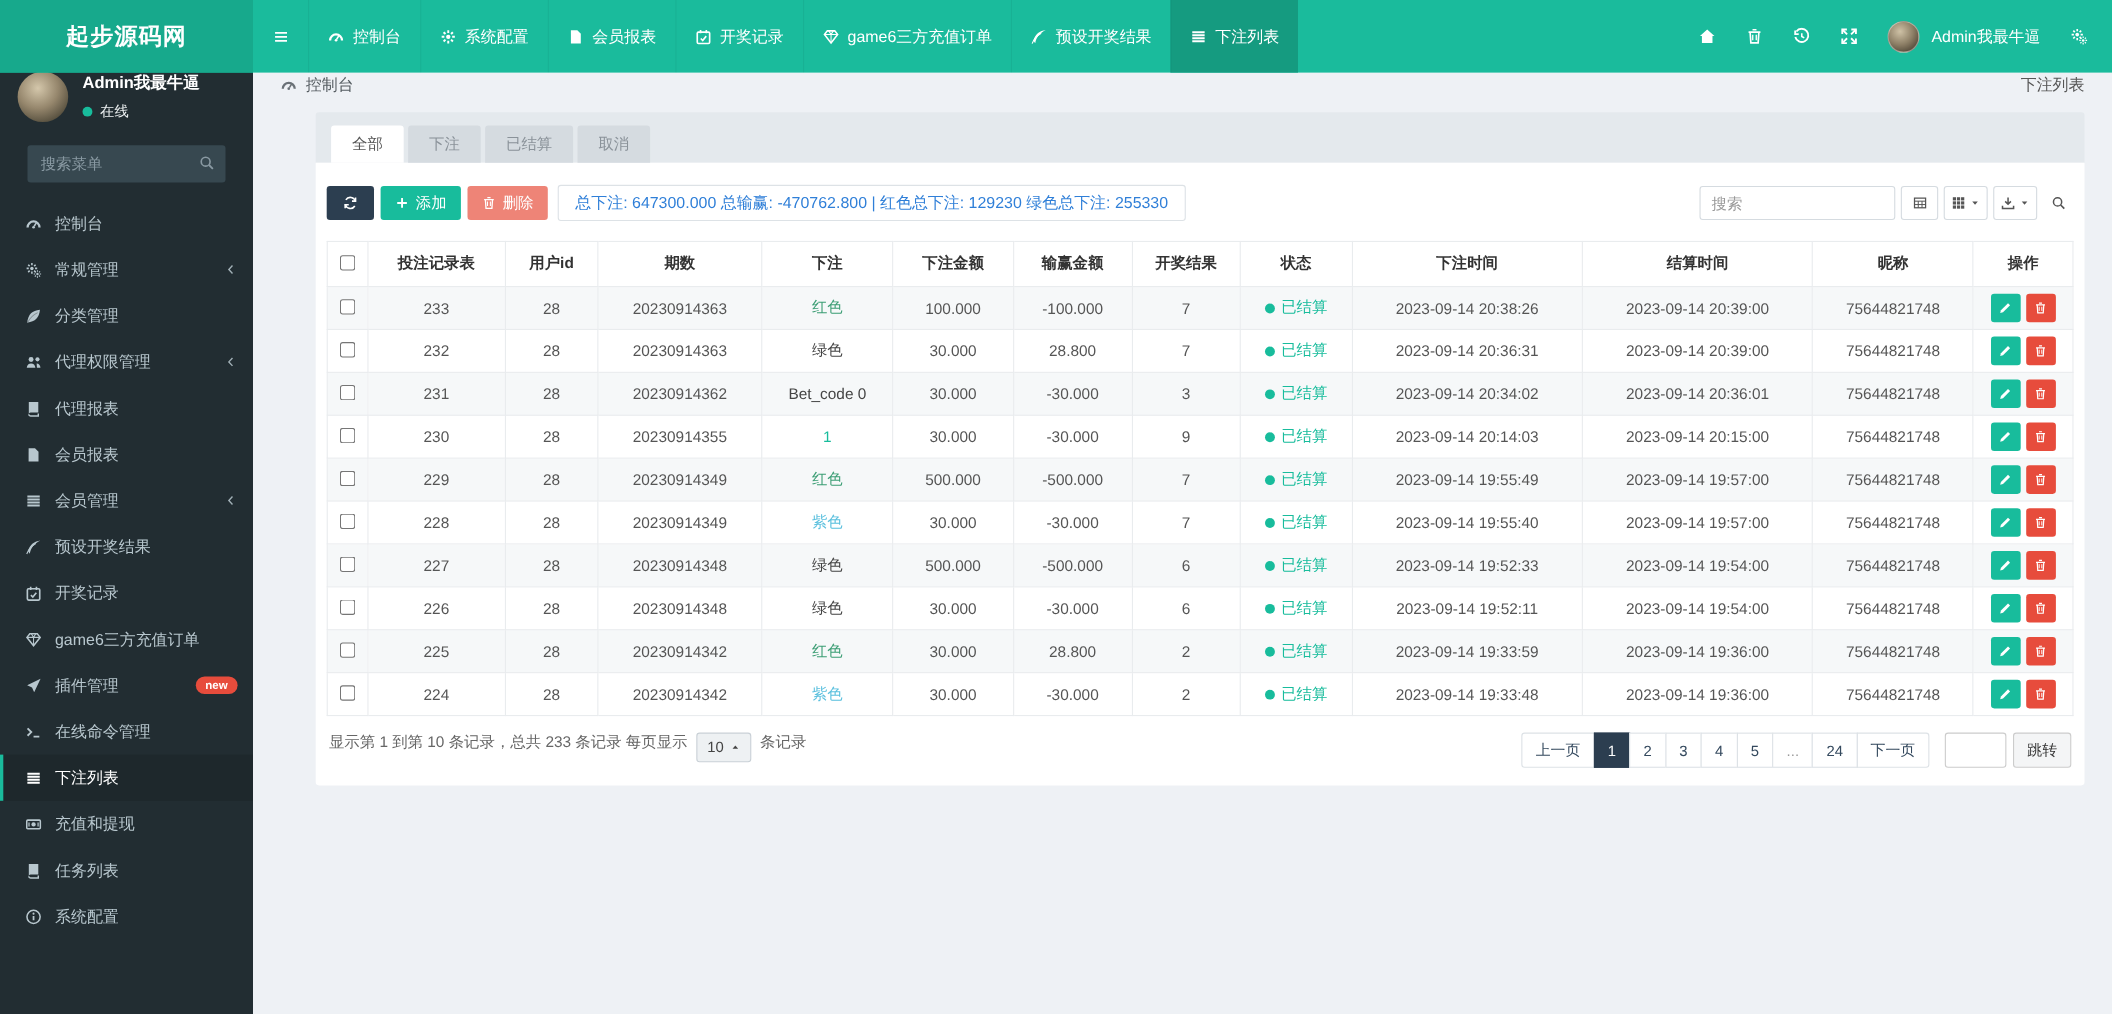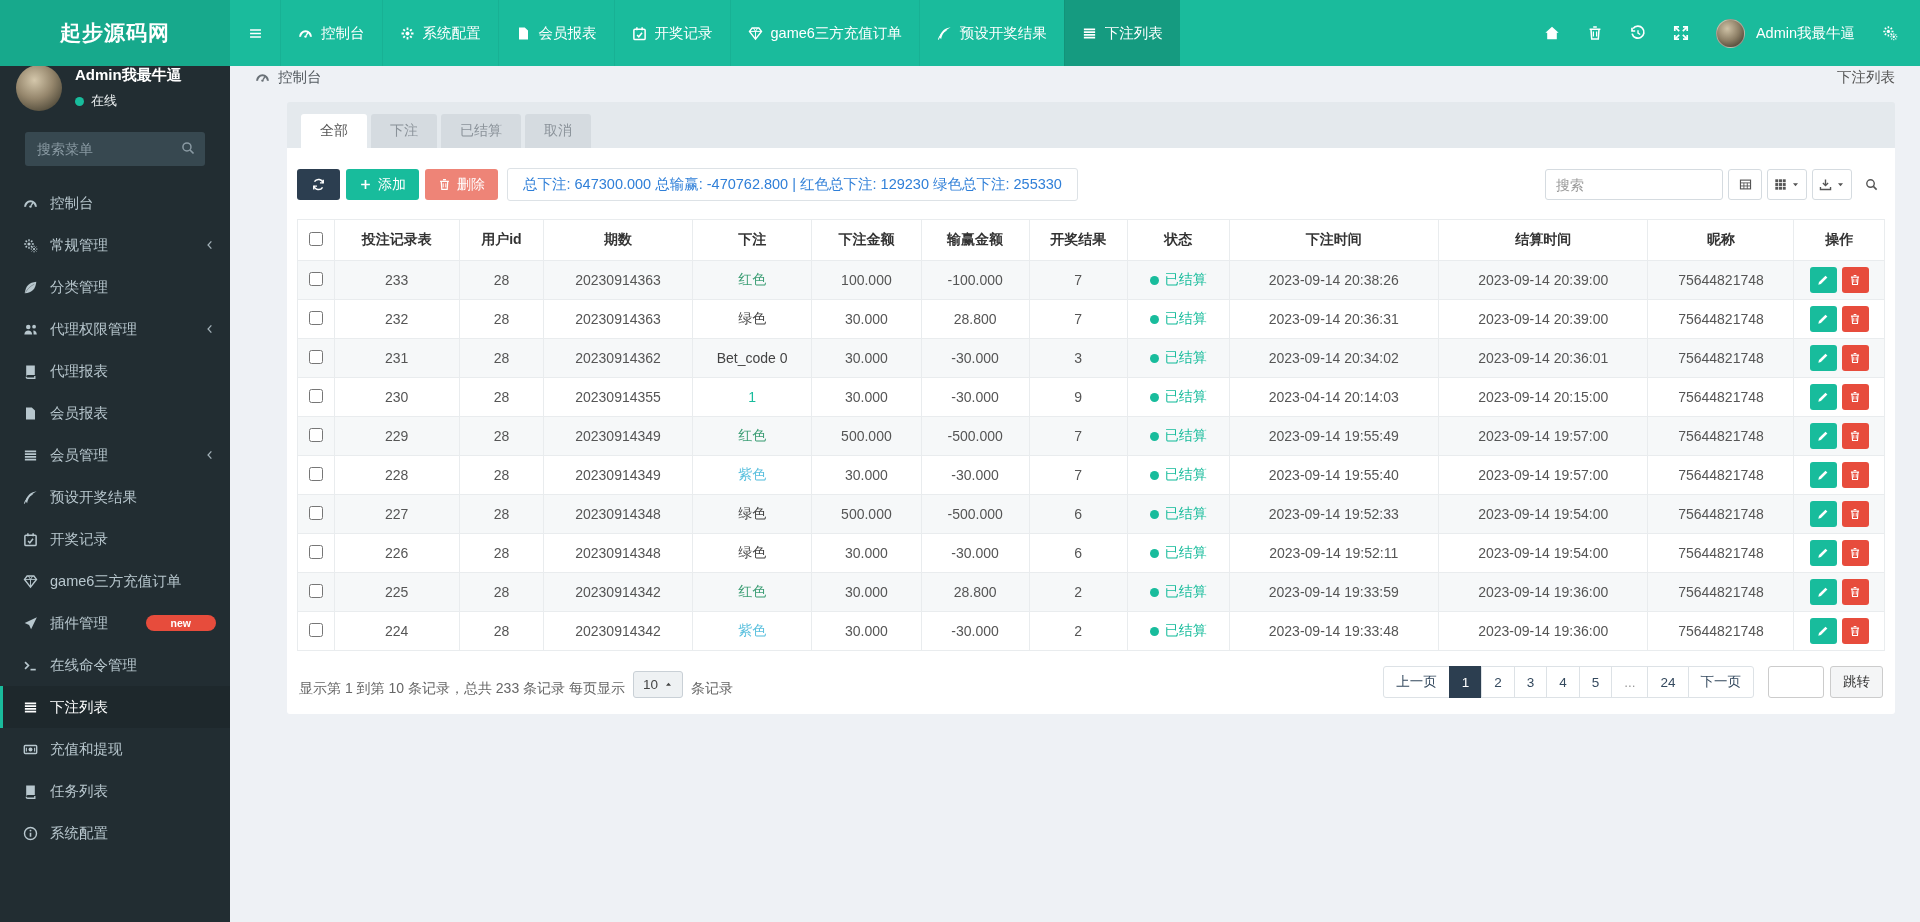--- a/index.html
+++ b/index.html
@@ -36,21 +36,21 @@
   .side-search input { width:100%; height:34px; background:#374850; border:none; border-radius:3px; color:#ccc; padding:0 32px 0 12px; font-size:14px; outline:none; }
   .side-search input::placeholder { color:#8A9AA3; }
   .side-search .s-ic { position:absolute; right:10px; top:9px; color:#8A9AA3; }
   .side-search .s-ic .ic { width:14px; height:14px; }
   .side-menu { list-style:none; }
   .side-item { display:flex; align-items:center; height:42px; padding:0 14px 0 20px; font-size:14.5px; cursor:pointer; border-left:3px solid transparent; }
   .side-item .mi { margin-right:12px; display:flex; }
   .side-item.active { background:#1E282C; color:#fff; border-left-color:#1ABB9C; }
   .side-item .arrow { margin-left:auto; display:flex; opacity:.85; }
   .side-item .arrow .ic { width:12px; height:12px; }
-  .badge-new { margin-left:auto; background:#E74C3C; color:#fff; font-size:10.5px; font-weight:bold; padding:3px 25px; border-radius:10px; line-height:1; }
+  .badge-new { margin-left:auto; background:#E74C3C; color:#fff; font-size:10.5px; font-weight:bold; padding:3px 9px; border-radius:10px; line-height:1; }
 
   
   .main { position:absolute; left:230px; top:50px; right:0; bottom:0; background:#eef1f5; }
   .content-header { display:flex; justify-content:space-between; align-items:center; padding:18px 25px 15px; color:#555; font-size:14.5px; }
   .crumb { display:flex; align-items:center; gap:8px; color:#545B60; }
   .crumb .ic { color:#6a7177; }
   .panel { margin:0 25px; border-radius:3px;padding-left:32px; }
   .tabstrip { background:#E4E9ED; display:flex; align-items:flex-end; padding:12px 14px 0; gap:4px; border-radius:3px 3px 0 0; }
   .tab { min-width:64px; text-align:center; padding:8px 19px; font-size:14px; color:#8A9299; background:#D5DBE0; border-radius:3px 3px 0 0; cursor:pointer; }
   .tab.active { background:#fff; color:#555; }
@@ -79,21 +79,21 @@
   .grid tr.striped td { background:#F6F8F9; }
   .grid input[type=checkbox] { width:14px; height:14px; cursor:pointer; }
   .status-wrap { color:#18BC9C; display:inline-flex; align-items:center; gap:6px; }
   .status-wrap .sdot-green { width:9px; height:9px; }
   .op-btn { width:27px; height:26px; border:none; border-radius:3px; color:#fff; display:inline-flex; align-items:center; justify-content:center; cursor:pointer; vertical-align:middle; }
   .op-btn .ic { width:12px; height:12px; }
   .op-edit { background:#18BC9C; margin-right:5px; }
   .op-del { background:#E74C3C; }
 
   
-  .tfoot { display:flex; align-items:flex-end; margin-top:15px; color:#666; font-size:14px; padding:0 2px; }
+  .tfoot { display:flex; align-items:flex-start; margin-top:15px; color:#666; font-size:14px; padding:0 2px; }
   .pp-select { display:inline-flex; align-items:center; gap:6px; background:#EEF1F3; border:1px solid #C9D0D6; border-radius:3px; height:27px; padding:0 9px; margin:0 8px; color:#444; font-size:13.5px; cursor:pointer; }
   .pp-select .ic { width:9px; height:9px; }
   .pager { margin-left:auto; display:flex; }
   .page-btn { min-width:33px; height:32px; padding:0 12px; display:inline-flex; align-items:center; justify-content:center; border:1px solid #DDE2E6; background:#fff; color:#34495E; font-size:13.5px; margin-left:-1px; cursor:pointer; }
   .page-btn.first { border-radius:3px 0 0 3px; margin-left:0; }
   .page-btn.last { border-radius:0 3px 3px 0; }
   .page-btn.active { background:#2C3E50; border-color:#2C3E50; color:#fff; }
   .page-btn.ellipsis { color:#999; cursor:default; }
   .jump-input { width:56px; height:32px; border:1px solid #CCC; border-radius:3px; margin-left:14px; outline:none; padding:0 6px; font-size:13.5px; }
   .jump-btn { height:32px; padding:0 12px; border:1px solid #CCC; background:#F4F5F6; border-radius:3px; margin-left:6px; font-size:13.5px; color:#333; cursor:pointer; font-family:inherit; }
@@ -637,21 +637,21 @@
               <tr>
                 <td><input type="checkbox" style=""></td>
                 <td>230</td>
                 <td>28</td>
                 <td>20230914355</td>
                 <td><span style="color:#18BC9C">1</span></td>
                 <td>30.000</td>
                 <td>-30.000</td>
                 <td>9</td>
                 <td><span class="status-wrap"><span class="sdot-green"></span>已结算</span></td>
-                <td>2023-04-14 20:14:03</td>
+                <td>2023-09-14 20:14:03</td>
                 <td>2023-09-14 20:15:00</td>
                 <td>75644821748</td>
                 <td><button class="op-btn op-edit">
                     <span>
                       <svg class="ic" viewBox="0 0 16 16" aria-hidden="true">
                         <path d="M1.8 14.2l.9-3.4 8.6-8.6 2.5 2.5-8.6 8.6z" fill="currentColor"></path>
                       </svg>
                     </span>
                   </button><button class="op-btn op-del">
                     <span>

